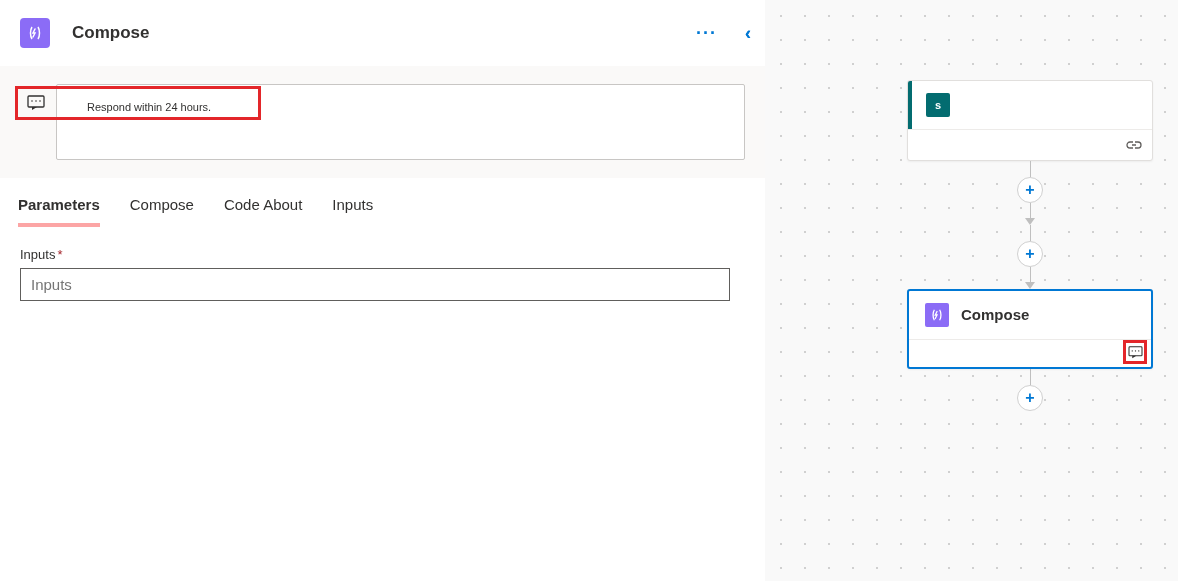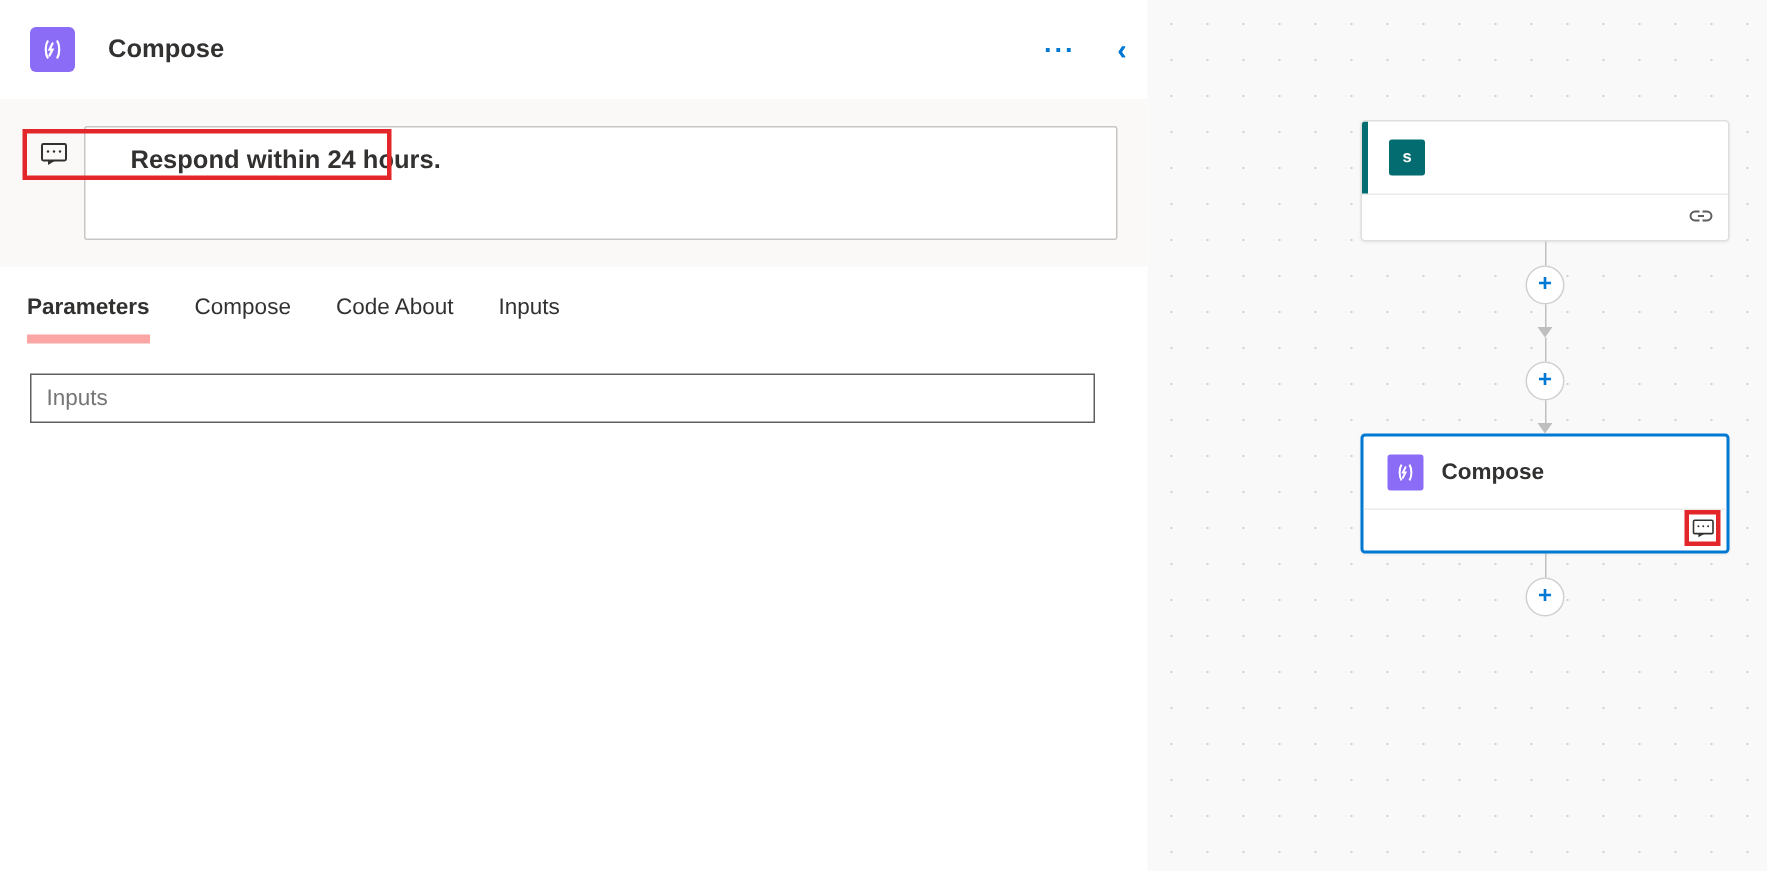--- a/index.html
+++ b/index.html
@@ -10,27 +10,27 @@
   .header { display: flex; align-items: center; padding: 18px 20px 18px 20px; }
   .compose-icon { width: 30px; height: 30px; background: #8b6cf6; border-radius: 4px; display: flex; align-items: center; justify-content: center; color: #fff; font-size: 14px; margin-right: 22px; }
   .header-title { font-size: 17px; font-weight: 600; color: #323130; flex: 1; }
   .header-actions { display: flex; gap: 28px; align-items: center; }
   .ellipsis { color: #0078d4; font-size: 18px; font-weight: bold; letter-spacing: 1px;}
   .collapse-chev { color: #0078d4; font-weight: bold; font-size: 18px; letter-spacing: -6px;}
 
   .note-section { background: #faf9f8; padding: 18px 20px 18px 20px; }
   .note-box { border: 1px solid #c8c6c4; background: #fff; border-radius: 2px; padding: 12px 14px; min-height: 76px; margin-left: 36px;}
   .note-highlight { position: absolute; border: 3px solid #e3262a; top: 86px; left: 15px; width: 246px; height: 34px; pointer-events: none; z-index: 5;}
-  .note-text { font-size: 17px; color: #323130; margin-left: 16px; font-weight: bold;}
+  .note-text { font-size: 11px; color: #323130; margin-left: 16px;}
   .note-icon-wrap{ position:absolute; left:27px; top:95px; z-index:6;}
   .note-icon-wrap svg{ display:block;}
 
   .tabs { display: flex; gap: 30px; padding: 18px 20px 0 18px; border-bottom: none;}
   .tab { font-size: 15px; color: #323130; padding-bottom: 10px; cursor: pointer; }
-  .tab.active { font-weight: 600; border-bottom: 6px solid #fca5a5; }
+  .tab.active { font-weight: 600; border-bottom: 4px solid #fca5a5; }
 
   .form-section { padding: 20px 20px; }
   .field-label { font-size: 13px; color: #323130; margin-bottom: 6px; }
   .required-star{ color:#a4262c; margin-left:2px;}
   .text-input { width: 710px; border: 1px solid #605e5c; padding: 7px 10px; font-size: 15px; color: #323130; background:#fff;}
   .text-input::placeholder { color: #757575; }
 
   
   .flow { position: absolute; left: 140px; top: 80px; width: 250px; display: flex; flex-direction: column; align-items: center; }
   .card { width: 246px; background: #fff; border: 1px solid #e1dfdd; border-radius: 3px; box-shadow: 0 1px 2px rgba(0,0,0,0.05); overflow: hidden; }
@@ -91,20 +91,21 @@
   </div>
 
   <div class="tabs">
     <div class="tab active">Parameters</div>
     <div class="tab">Compose</div>
     <div class="tab">Code About</div>
     <div class="tab">Inputs</div>
   </div>
 
   <div class="form-section">
+    <div class="field-label"><span>Inputs</span><span class="required-star">*</span></div>
     <input class="text-input" type="text" placeholder="Inputs" style="">
   </div>
 </div>
 
 <div class="right-panel">
   <div class="flow">
 
     <div class="card">
       <div class="card-row">
         <div class="card-accent accent-teal"></div>

